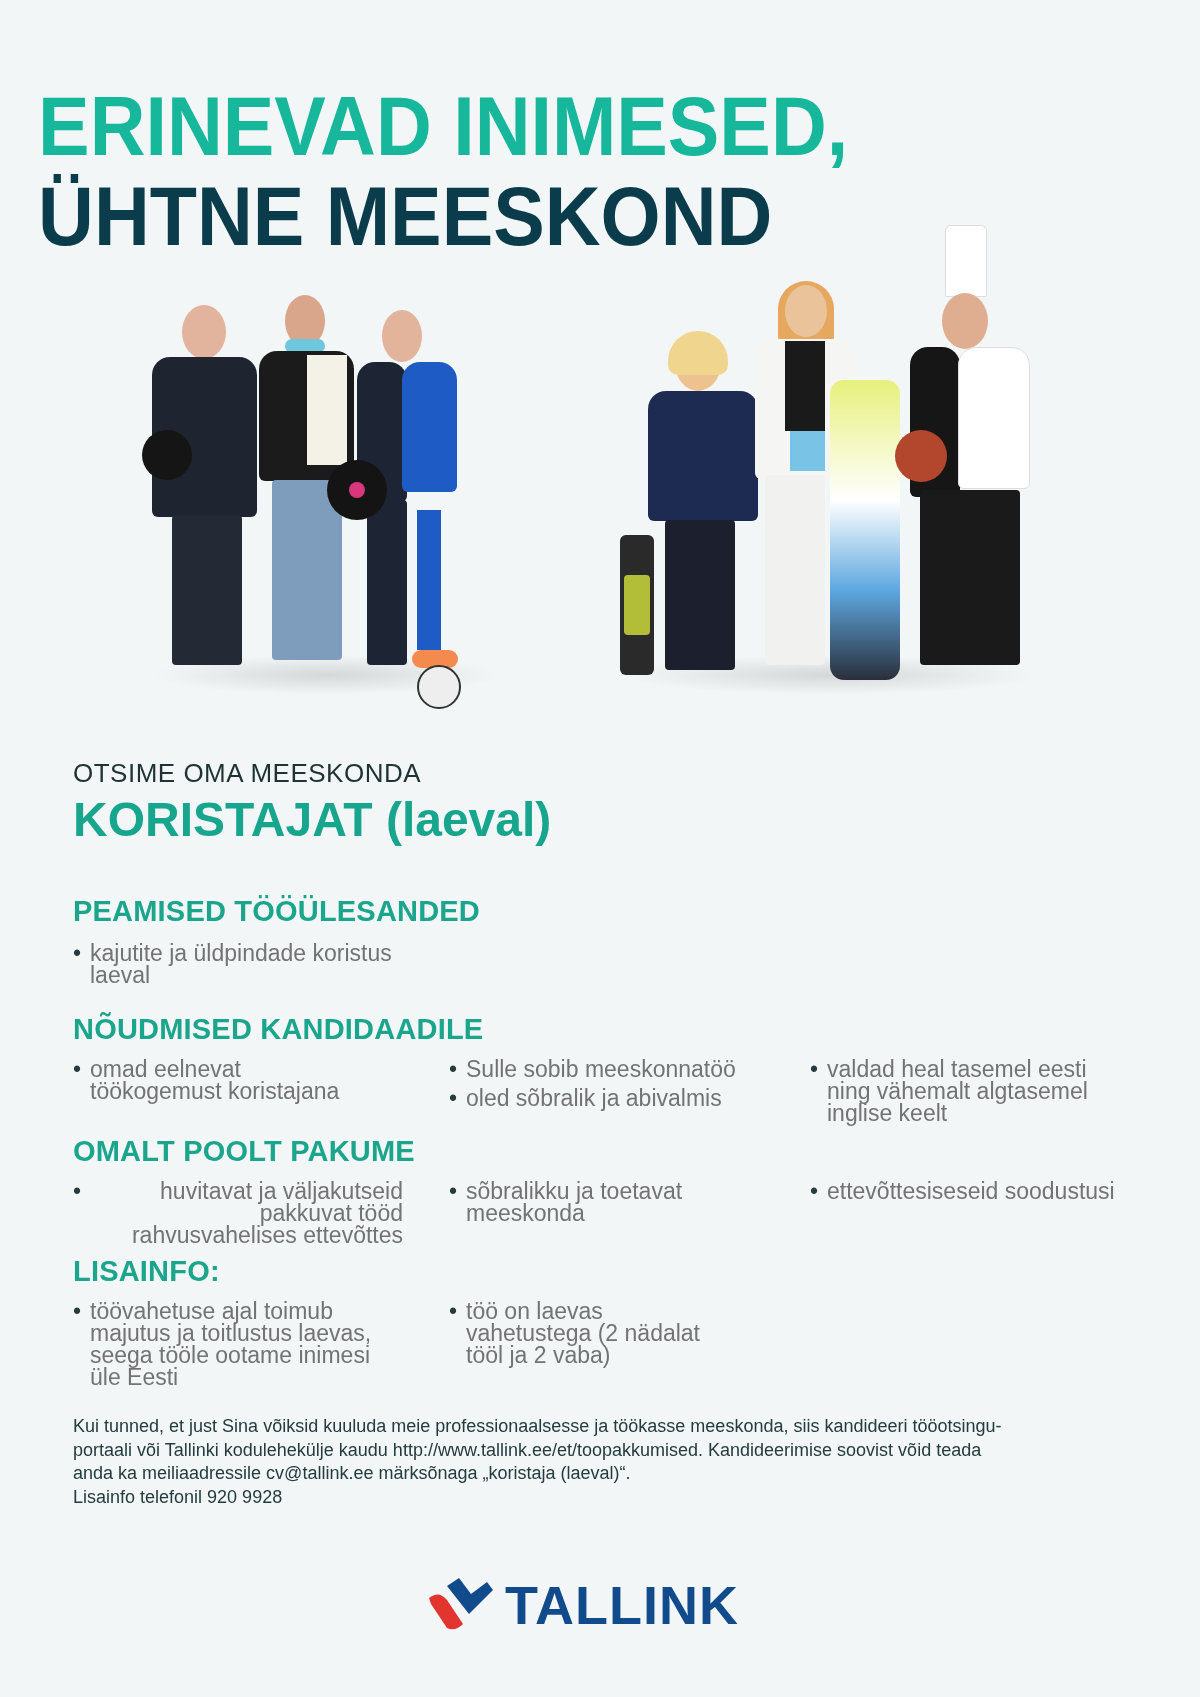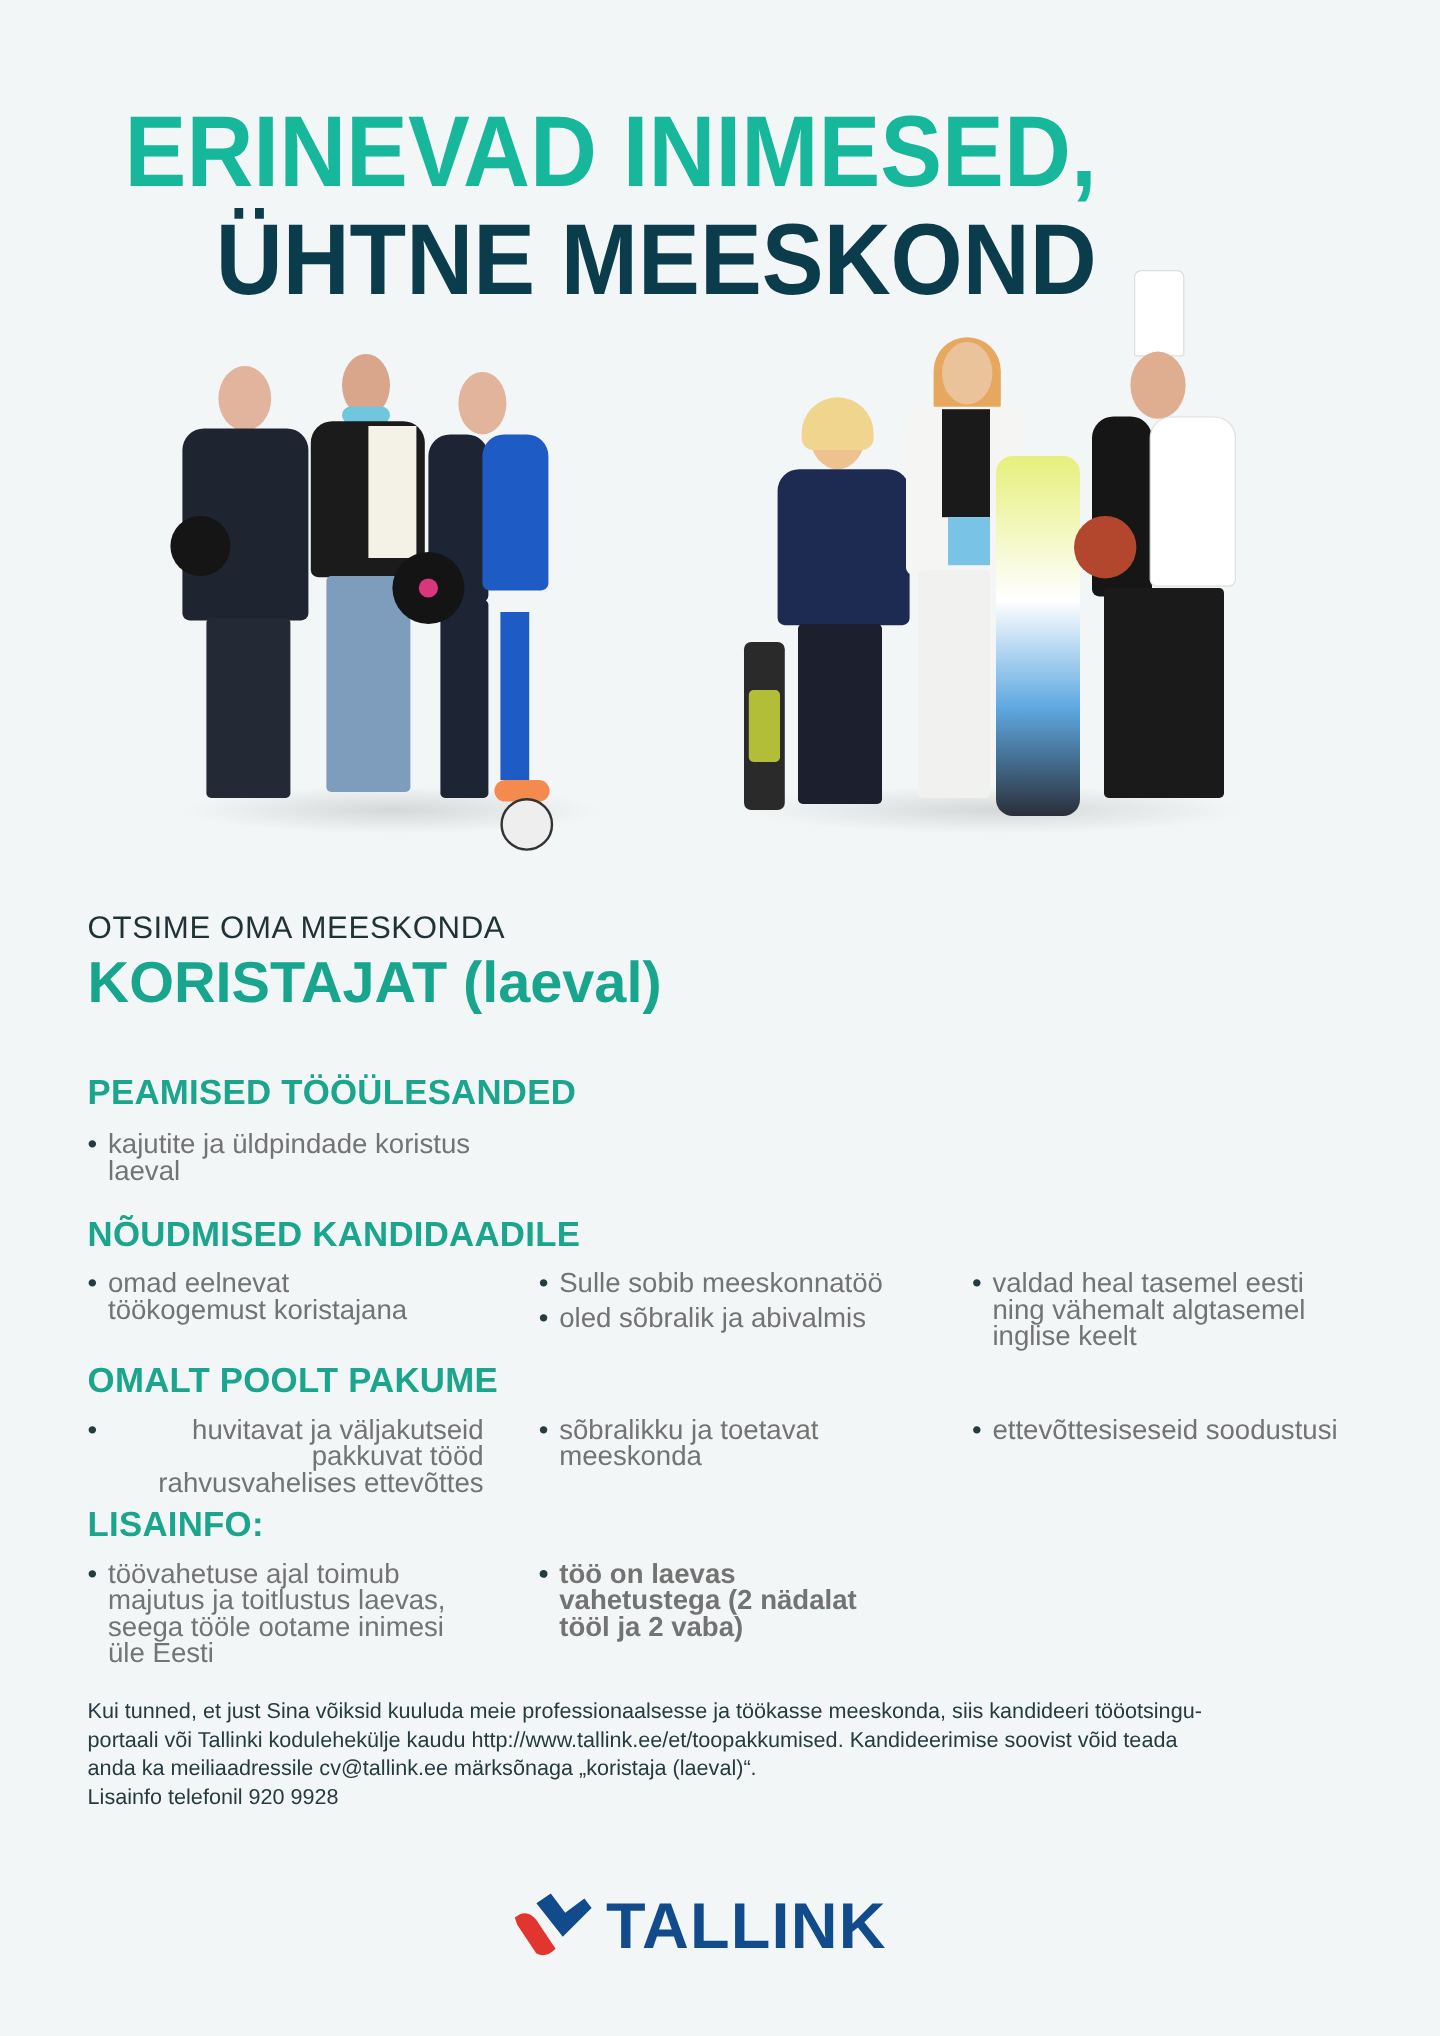--- a/index.html
+++ b/index.html
@@ -6,21 +6,21 @@
   body {
     width: 1200px; height: 1697px;
     background: #f3f6f6;
     font-family: "Liberation Sans", "DejaVu Sans", sans-serif;
     color: #243b3f;
     position: relative;
     overflow: hidden;
   }
   .headline {
     position: absolute; left: 0; top: 82px; width: 952px;
-    text-align: right; font-weight: bold; letter-spacing: 0px;
+    text-align: left; font-weight: bold; letter-spacing: 0px;
   }
   .headline .l1 { color: #17b79c; font-size: 84px; line-height: 88px; display:block; transform: scaleX(0.92); }
   .headline .l2 { color: #0b3c4b; font-size: 84px; line-height: 92px; display:block; transform: scaleX(0.92); }
 
   .photo { position: absolute; }
   .photo-left { left: 142px; top: 275px; width: 370px; height: 420px; }
   .photo-right { left: 610px; top: 230px; width: 440px; height: 465px; }
   .shadow { position:absolute; bottom:0; left:10px; right:10px; height:40px; border-radius:50%;
     background: radial-gradient(ellipse at center, rgba(0,0,0,0.12), rgba(0,0,0,0) 70%); }
   .person { position:absolute; bottom:20px; }
@@ -144,21 +144,21 @@
   <li>sõbralikku ja toetavat meeskonda</li>
 </ul>
 <ul class="list col3" style="top:1180px;">
   <li>ettevõttesiseseid soodustusi</li>
 </ul>
 
 <div class="section h2" style="top:1255px;">LISAINFO:</div>
 <ul class="list col1" style="top:1300px; width:310px;">
   <li>töövahetuse ajal toimub majutus ja toitlustus laevas, seega tööle ootame inimesi üle Eesti</li>
 </ul>
-<ul class="list col2" style="top:1300px; width:270px;font-weight:bold;">
+<ul class="list col2" style="top:1300px; width:270px;">
   <li>töö on laevas vahetustega (2 nädalat tööl ja 2 vaba)</li>
 </ul>
 
 <div class="para">
   <div>Kui tunned, et just Sina võiksid kuuluda meie professionaalsesse ja töökasse meeskonda, siis kandideeri tööotsingu-</div>
   <div>portaali või Tallinki kodulehekülje kaudu http://www.tallink.ee/et/toopakkumised. Kandideerimise soovist võid teada</div>
   <div>anda ka meiliaadressile cv@tallink.ee märksõnaga „koristaja (laeval)“.</div>
   <div>Lisainfo telefonil 920 9928</div>
 </div>
 

